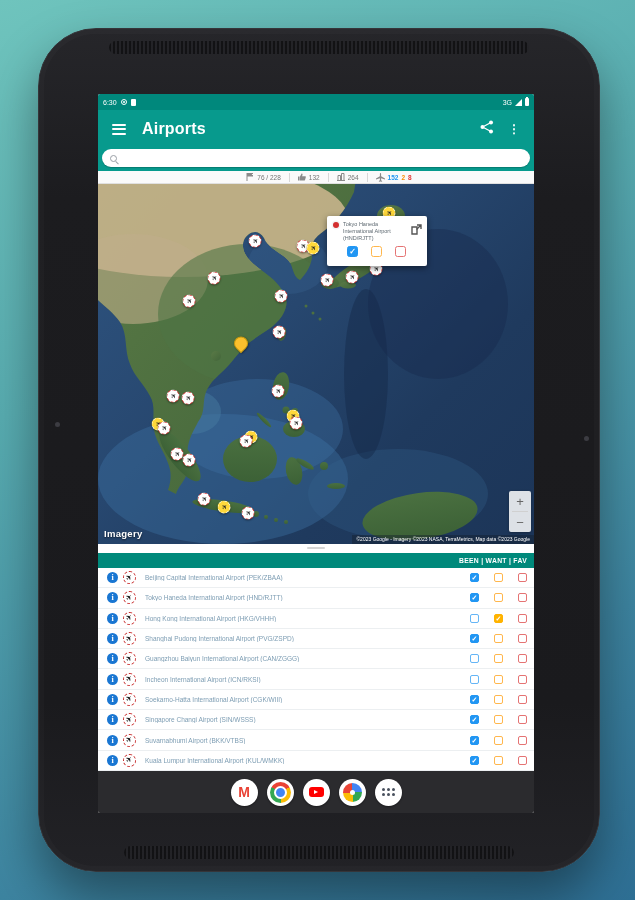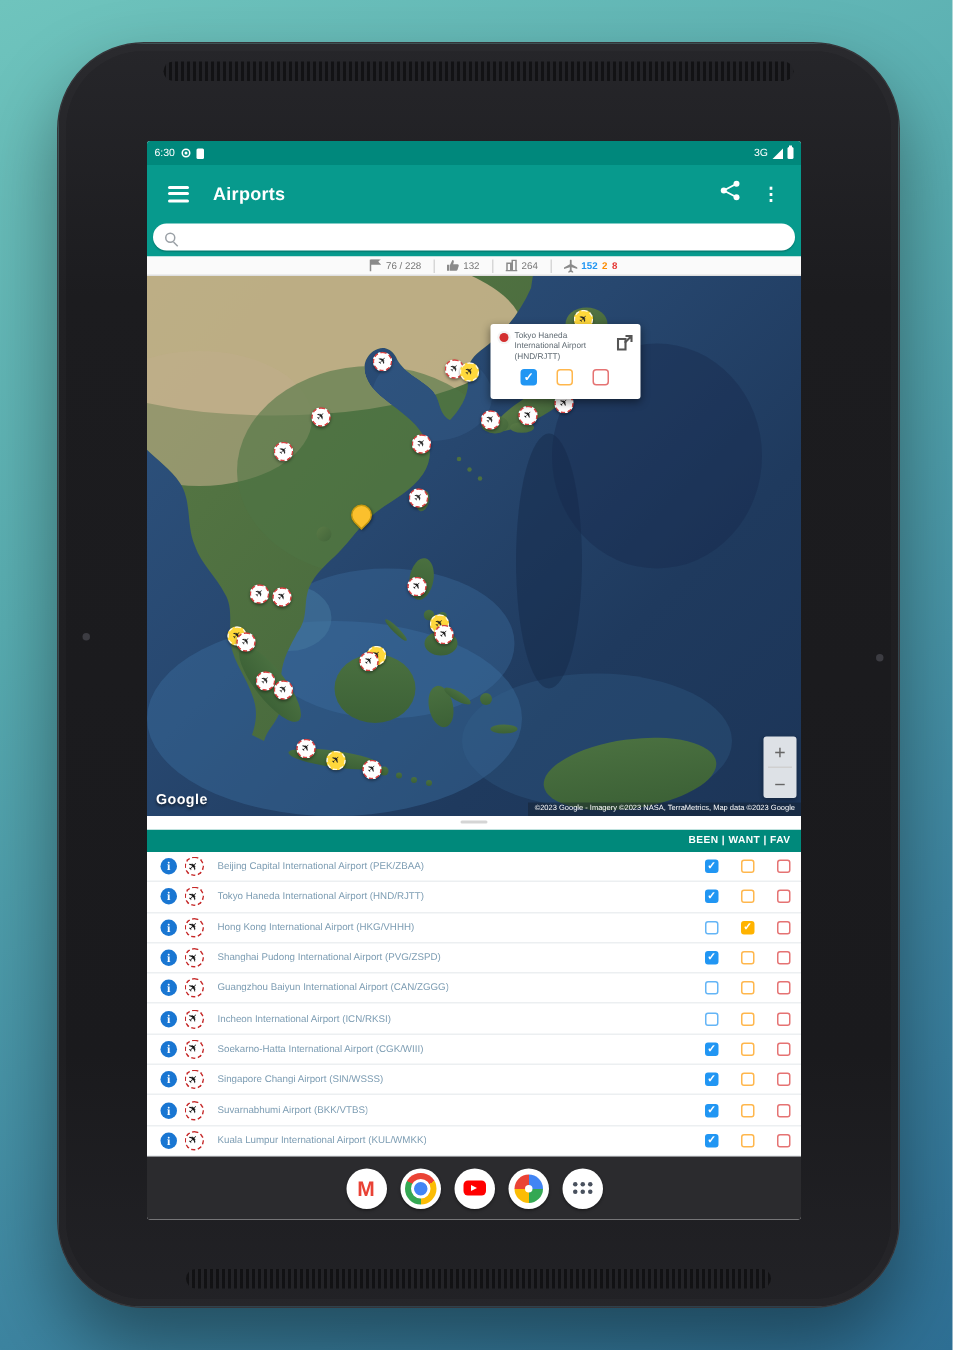--- a/index.html
+++ b/index.html
@@ -35,21 +35,21 @@
   .sb-ring{width:6px;height:6px;border:1px solid #fff;border-radius:50%;box-sizing:border-box;position:relative;}
   .sb-ring:after{content:"";position:absolute;left:1px;top:1px;width:2px;height:2px;background:#fff;border-radius:50%;}
   .sb-sq{width:5px;height:7px;background:#fff;border-radius:1px;}
   .sb-signal{width:0;height:0;border-left:7px solid transparent;border-bottom:7px solid #fff;}
   .sb-batt{width:4px;height:8px;background:#fff;border-radius:1px;position:relative;}
   .sb-batt:before{content:"";position:absolute;top:-1px;left:1px;width:2px;height:1px;background:#fff;}
   
   .app-bar{height:38px;background:#079a8d;display:flex;align-items:center;padding:0 14px;box-sizing:border-box;}
   .hamburger{width:14px;display:flex;flex-direction:column;gap:2.5px;cursor:pointer;}
   .hamburger i{display:block;height:2px;background:#fff;border-radius:1px;}
-  .app-title{color:#fff;font-size:12px;font-weight:bold;margin-left:16px;letter-spacing:.2px;}
+  .app-title{color:#fff;font-size:16px;font-weight:bold;margin-left:16px;letter-spacing:.2px;}
   .appbar-actions{margin-left:auto;display:flex;align-items:center;gap:14px;}
   .overflow-dots{color:#fff;font-size:12px;font-weight:bold;line-height:10px;}
   
   .search-area{height:23px;background:#079a8d;padding:1px 4px 4px;box-sizing:border-box;}
   .search-field{height:18px;background:#fff;border-radius:9px;display:flex;align-items:center;
     padding:0 8px;box-shadow:0 1px 1px rgba(0,0,0,.2);}
   .mag{width:7px;height:7px;border:1.4px solid #9aa0a6;border-radius:50%;position:relative;box-sizing:border-box;}
   .mag:after{content:"";position:absolute;left:5px;top:5px;width:4px;height:1.4px;background:#9aa0a6;transform:rotate(45deg);transform-origin:0 0;}
   
   .stats-bar{height:13px;background:#fafafa;border-bottom:1px solid #e0e0e0;display:flex;align-items:center;
@@ -368,21 +368,21 @@
               </svg>
           </span>
         </div>
         <div class="popup-cbs">
           <span class="cb been checked"></span>
           <span class="cb want"></span>
           <span class="cb fav"></span>
         </div>
       </div>
 
-      <div class="gmap-logo">Google</div>
+      <div class="gmap-logo">Imagery</div>
       <div class="attribution">©2023 Google - Imagery ©2023 NASA, TerraMetrics, Map data ©2023 Google</div>
       <div class="zoom-ctrl">
         <div class="zoom-btn">+</div>
         <div class="zoom-div"></div>
         <div class="zoom-btn">−</div>
       </div>
     </div>
 
     <div class="gap-strip"></div>
     <div class="list-header">BEEN | WANT | FAV</div>

